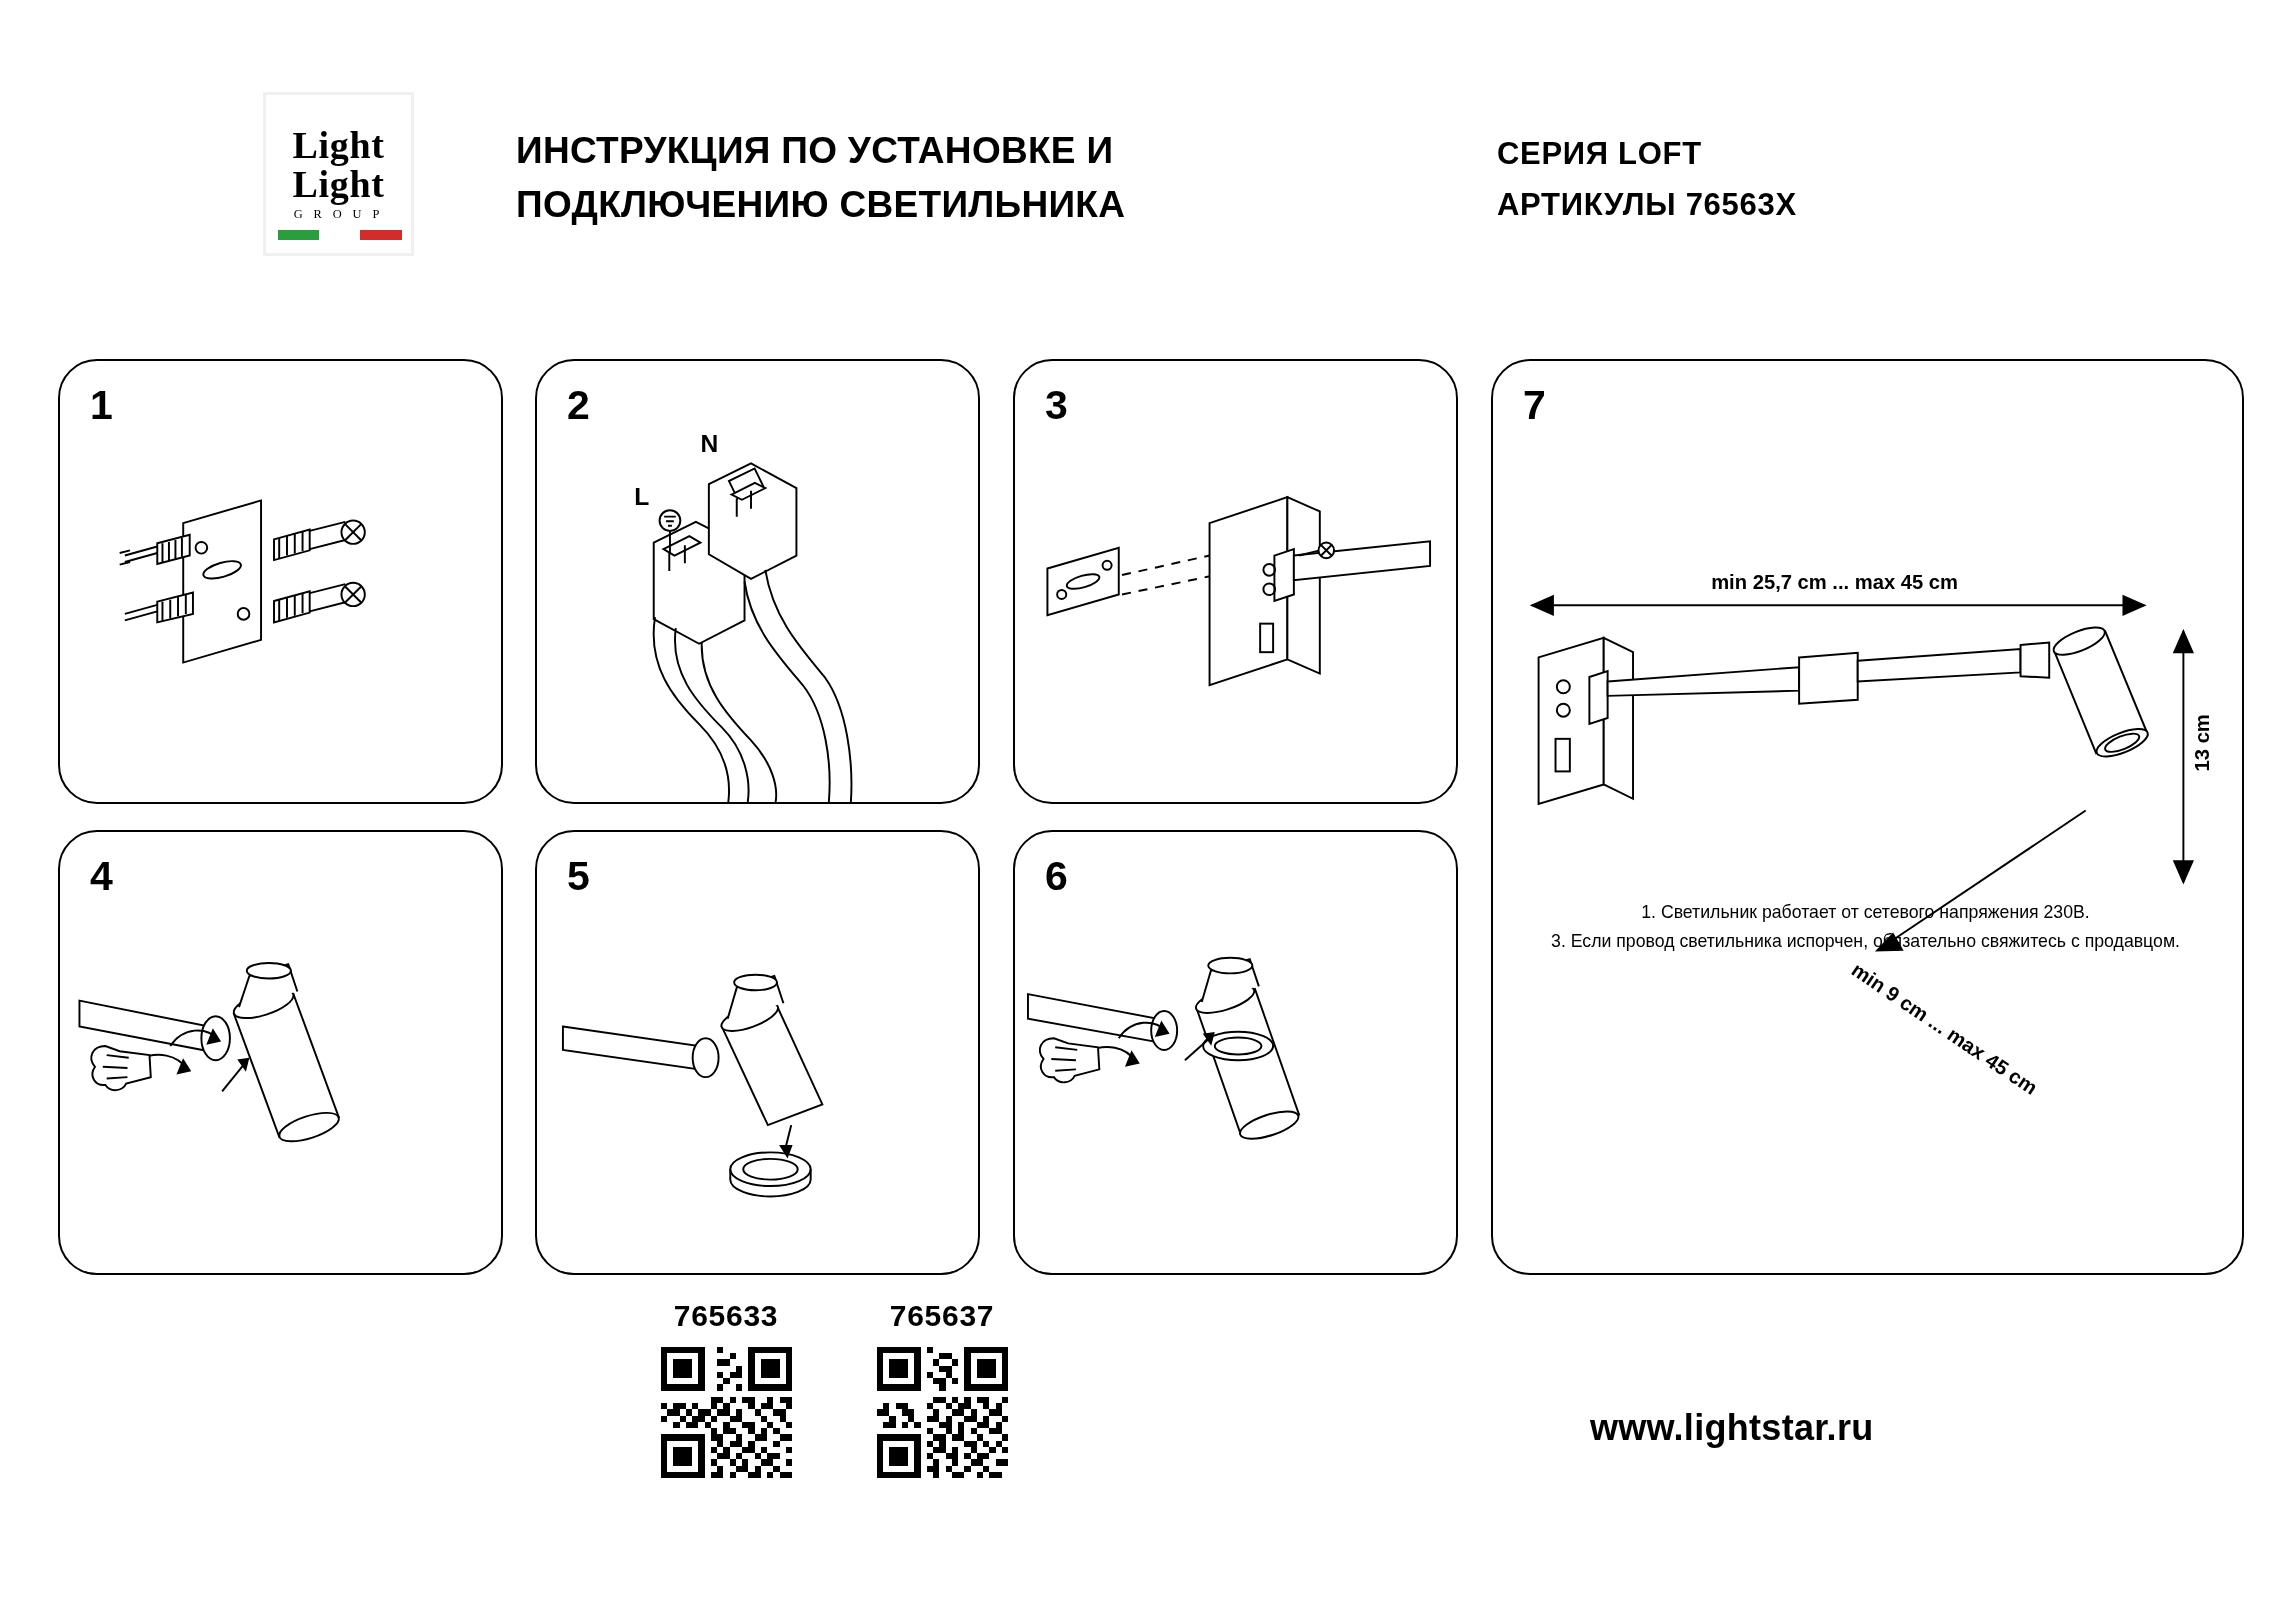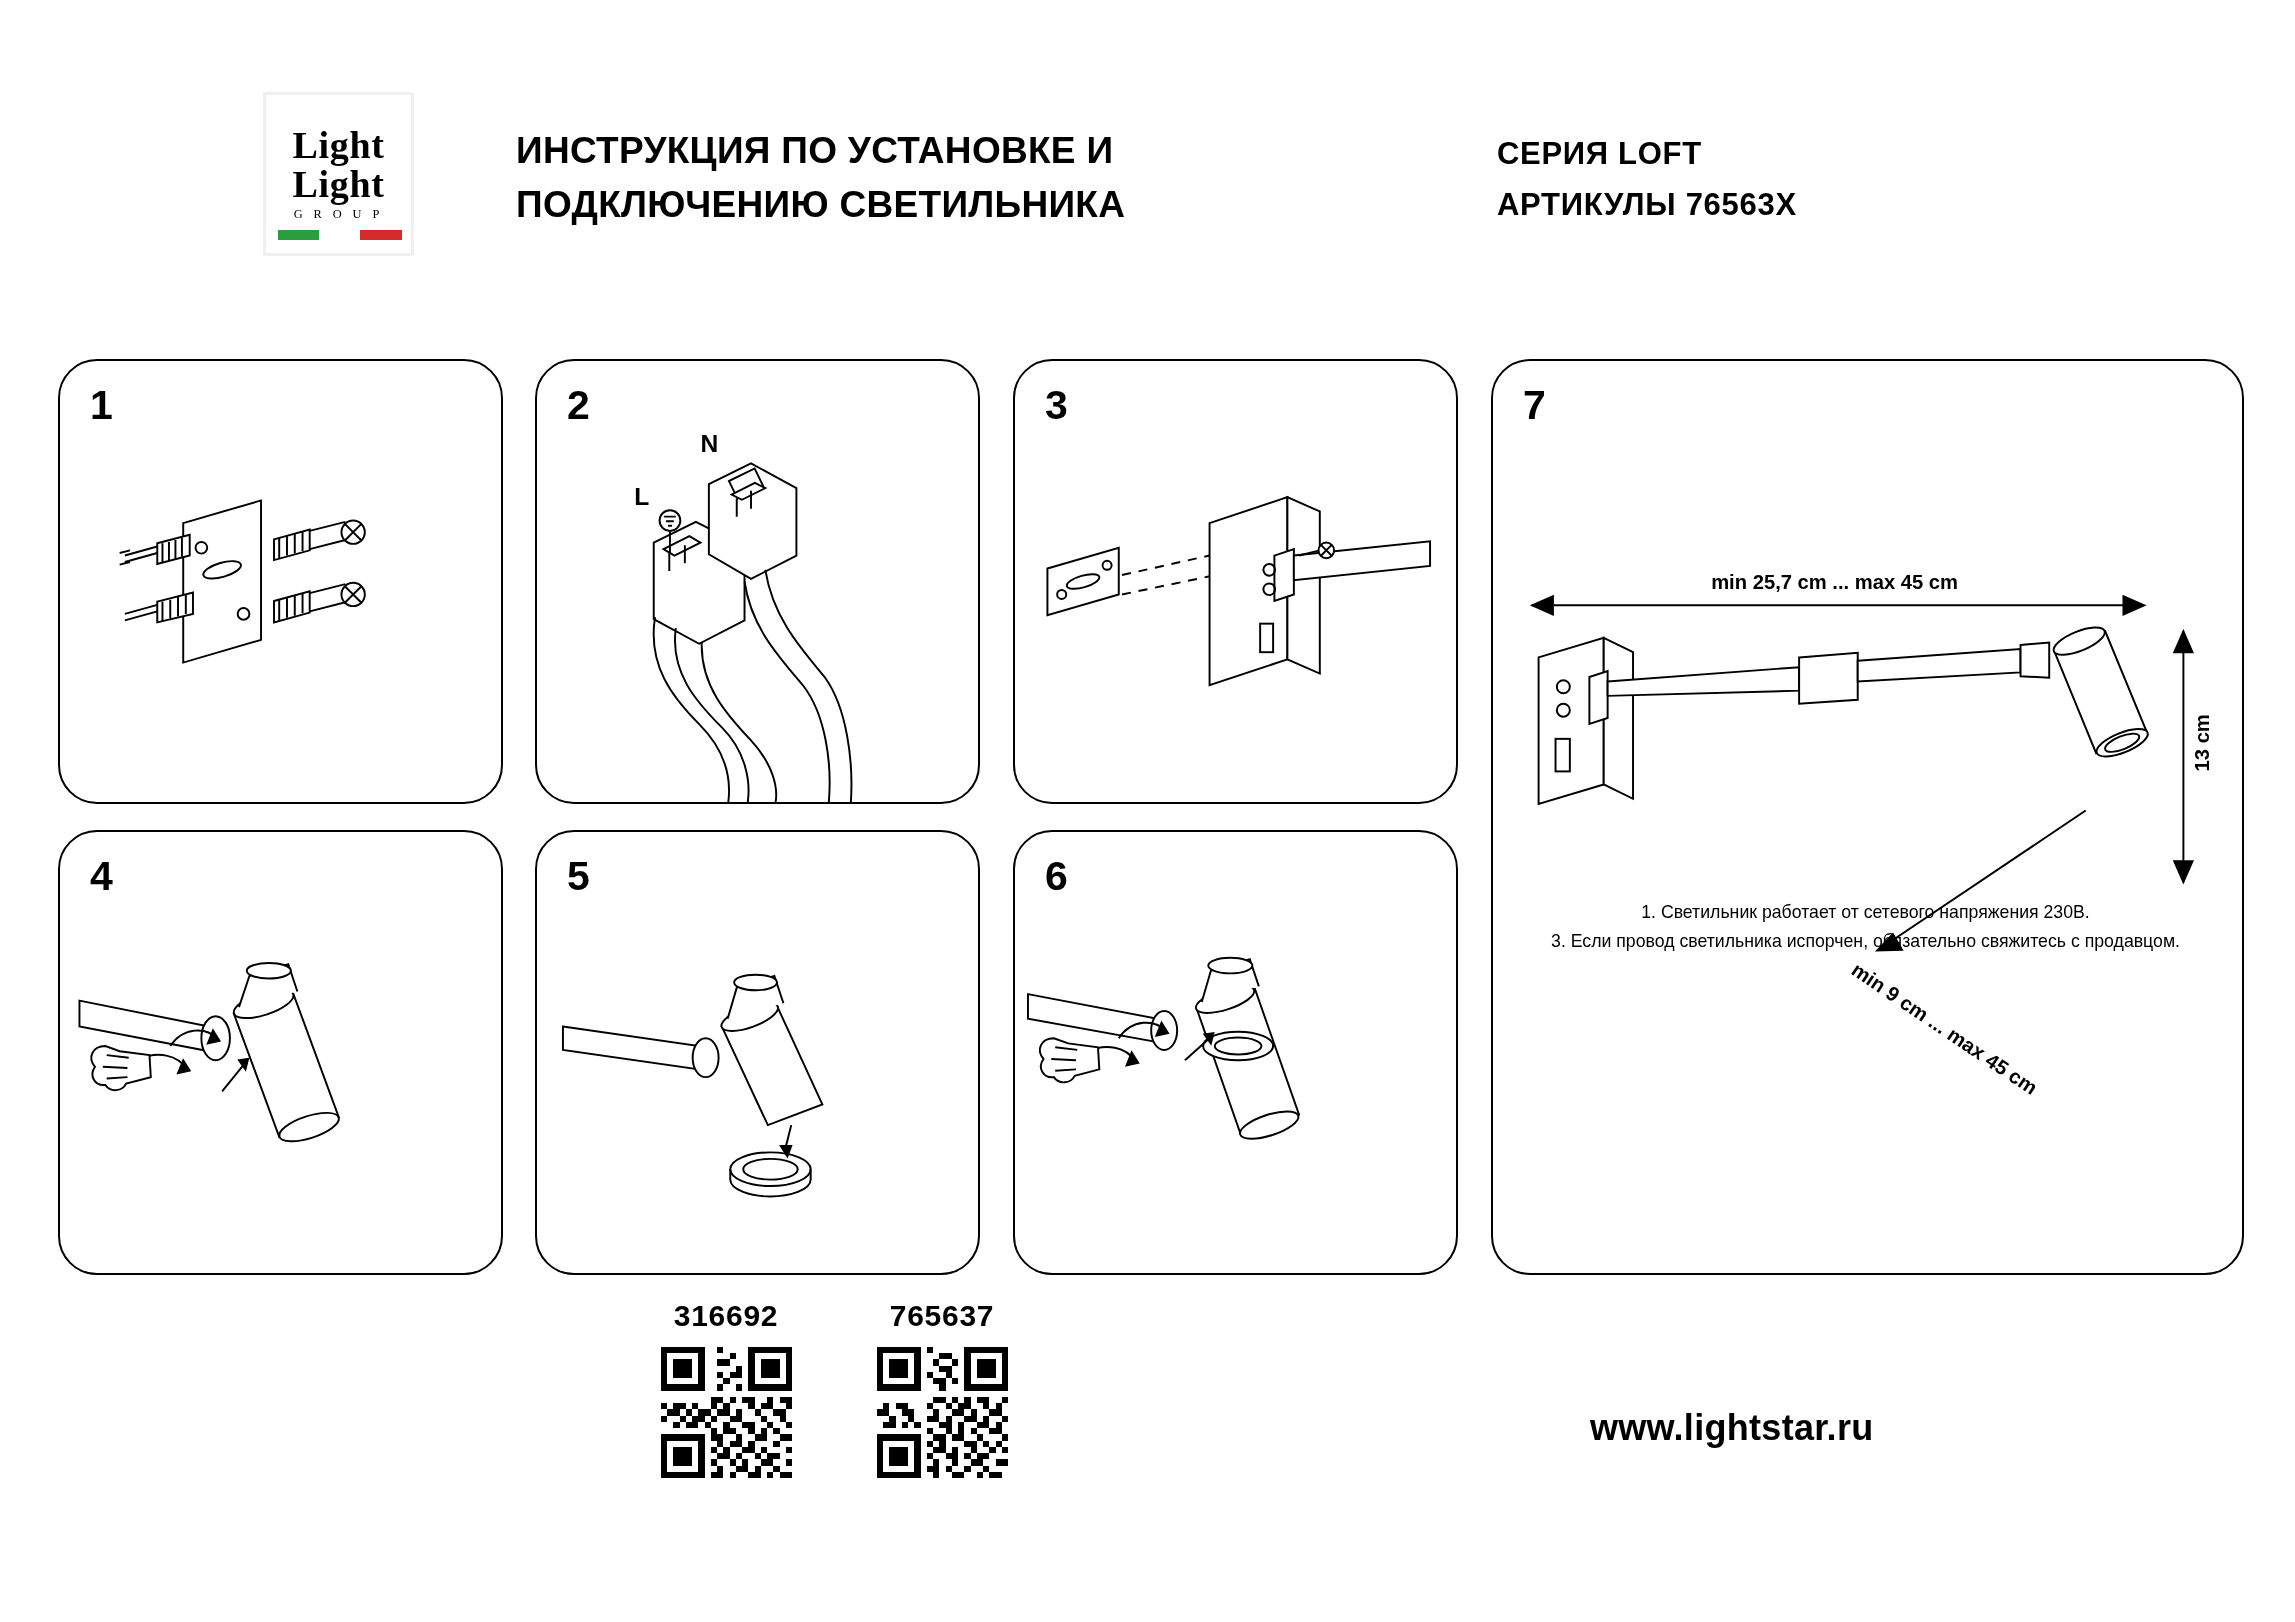--- a/index.html
+++ b/index.html
@@ -428,21 +428,21 @@
 
   <div class="notes">
     <p>1. Светильник работает от сетевого напряжения 230В.</p>
     <p>3. Если провод светильника испорчен, обязательно свяжитесь с продавцом.</p>
   </div>
 </div>
 
 <div class="footer-codes">
 
   <div class="code-block" style="left:0px; top:0px;">
-    <div class="code-label">316692</div>
+    <div class="code-label">765633</div>
     <div class="qr">
       <svg width="131" height="131" viewBox="0 0 21 21" shape-rendering="crispEdges">
         <rect width="21" height="21" fill="#fff"></rect>
         <g fill="#000">
           <rect x="0" y="0" width="7" height="1"></rect>
             <rect x="0" y="6" width="7" height="1"></rect>
           <rect x="0" y="0" width="1" height="7"></rect>
             <rect x="6" y="0" width="1" height="7"></rect>
           <rect x="2" y="2" width="3" height="3"></rect>
           <rect x="14" y="0" width="7" height="1"></rect>

